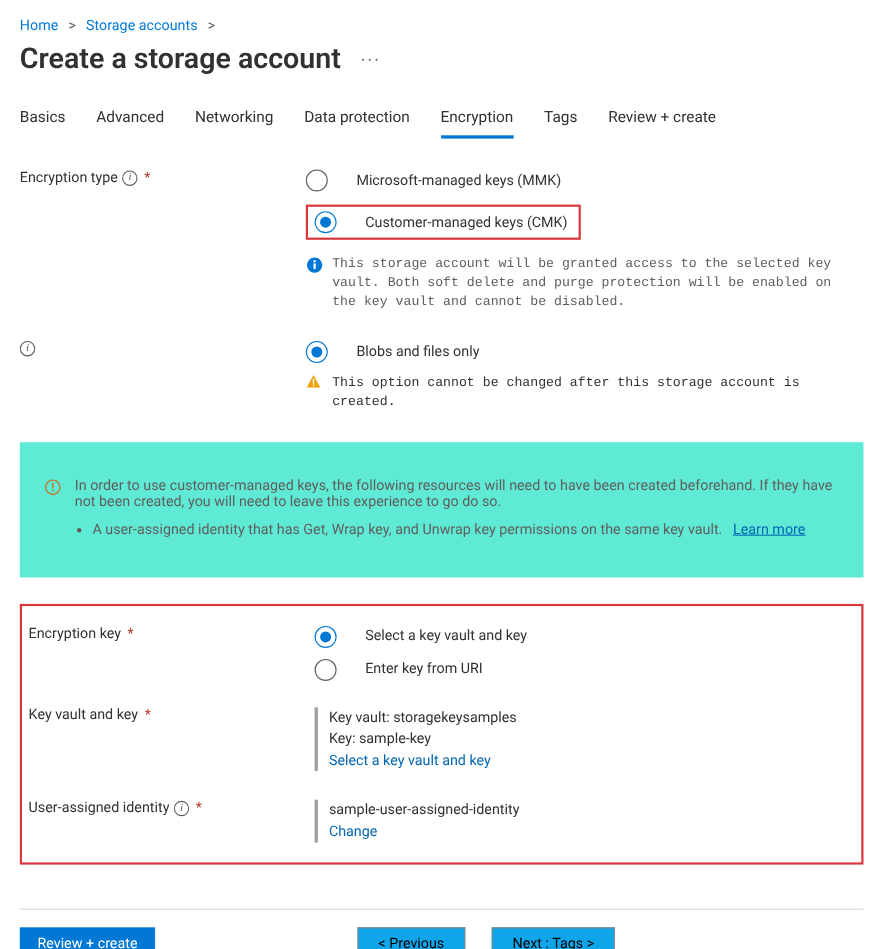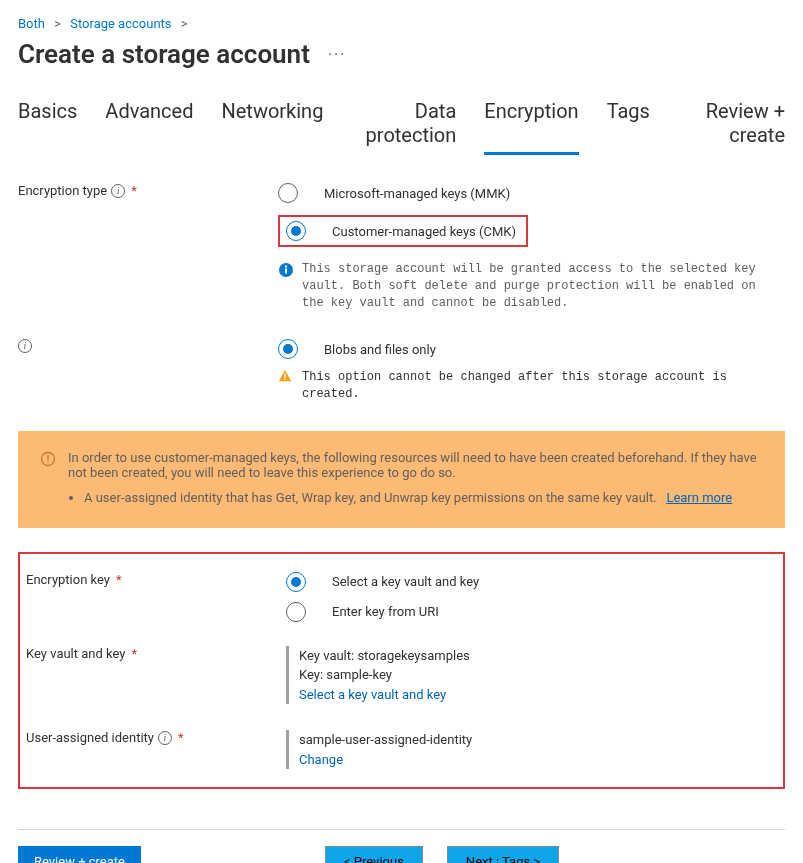--- a/index.html
+++ b/index.html
@@ -10,58 +10,58 @@
     font-size: 13px;
     color: #323130;
     background: #fff;
     width: 803px;
   }
   .breadcrumb { font-size: 13px; margin-bottom: 8px; }
   .breadcrumb span.lnk { color: #0078d4; cursor: pointer; }
   .breadcrumb .sep { color: #605e5c; margin: 0 6px; }
   h1 { font-size: 26px; font-weight: 600; margin: 2px 0 30px; display: flex; align-items: center; }
   h1 .dots { font-size: 16px; font-weight: normal; color: #605e5c; margin-left: 18px; letter-spacing: 2px;}
-  .tabs { display: flex; gap: 28px; border-bottom: 0; margin-bottom: 28px; font-size:20px;text-align:right;}
+  .tabs { display: flex; gap: 28px; border-bottom: 0; margin-bottom: 28px; font-size:14px;text-align:right;}
   .tab { padding-bottom: 8px; cursor: pointer; color: #323130; }
   .tab.active { color:#323130; font-weight:400; border-bottom: 3px solid #0078d4; }
   .form-row { display: flex; align-items: flex-start; margin-bottom: 20px; }
   .label-col { width: 260px; padding-right: 12px; font-size: 13px; display:flex; align-items:center; flex-wrap:wrap; gap:4px;}
   .req { color: #b73a2c; margin-left: 2px;}
   .field-col { flex: 1; }
   .radio-row { display: flex; align-items: center; margin-bottom: 10px; gap: 16px; }
   .radio { width: 20px; height: 20px; border-radius: 50%; border: 1.5px solid #605e5c; margin-right: 10px; display:flex; align-items:center; justify-content:center; cursor:pointer; flex-shrink:0;}
   .radio.selected { border-color: #0078d4; }
   .radio.selected::after { content:""; width:10px; height:10px; border-radius:50%; background:#0078d4;}
   .radio-label { font-size: 13px; }
   .highlight-red { border: 2px solid #d9363e; padding: 4px 10px 4px 6px; display:inline-flex; align-items:center;}
   .info-line { display:flex; align-items:flex-start; margin-top:6px; margin-bottom:8px;}
   .info-i { width:16px;height:16px; flex-shrink:0; margin-right:8px; margin-top:1px;}
   .info-text { font-size: 12px; color:#605e5c; line-height:1.4; max-width:460px;font-family:Liberation Mono, monospace;}
   .warn-tri { width:14px; height:14px; flex-shrink:0; margin-right:10px; }
   .info-circle { display:inline-flex; width:14px; height:14px; border:1px solid #605e5c; border-radius:50%; align-items:center; justify-content:center; font-size:10px; color:#605e5c; font-family:Georgia,serif; font-style:italic; cursor:pointer;}
-  .banner { background:#fdba74; padding:19px 22px; margin: 14px 0 24px; font-size:13px; color:#605e5c; }
+  .banner { background:#5eead4; padding:32px 22px; margin: 14px 0 24px; font-size:13px; color:#605e5c; }
   .banner .banner-body{ display:flex; align-items:flex-start;}
   .banner-warn{ width:16px;height:16px;flex-shrink:0;margin-right:12px;margin-top:1px;}
   .banner ul { margin:10px 0 0 16px; padding:0;}
   .banner li { margin-bottom:4px;}
   .banner a{ color:#0066b4; text-decoration:underline; cursor:pointer;}
   .section-box { border:2px solid #d9363e; padding: 18px 10px 18px 6px; margin-bottom: 40px;}
   .kv-border { border-left: 3px solid #a0a0a0; padding-left: 10px; font-size:13px; line-height:1.5;}
   .kv-link { color:#0066b4; cursor:pointer; font-size:13px;}
   hr.sep { border:none; border-top:1px solid #d6d6d6; margin: 0 0 16px; }
   .footer-btns { display:flex; gap:24px; align-items:center;}
   .btn-primary { background:#0078d4; color:#fff; border:none; padding:8px 16px; font-size:13px; cursor:pointer; font-family:inherit;}
   .btn-secondary { background:#0ea5e9; border:1px solid #8a8886; padding:7px 18px; font-size:13px; cursor:pointer; font-family:inherit;}
   .footer-btns .gap-flex{ width:136px;}
 </style>
 </head>
 <body>
 
 <div class="breadcrumb">
-  <span class="lnk">Both</span>
+  <span class="lnk">Home</span>
   <span class="sep">&gt;</span>
   <span class="lnk">Storage accounts</span>
   <span class="sep">&gt;</span>
 </div>
 
 <h1>
   <span>Create a storage account</span>
   <span class="dots">···</span>
 </h1>
 

